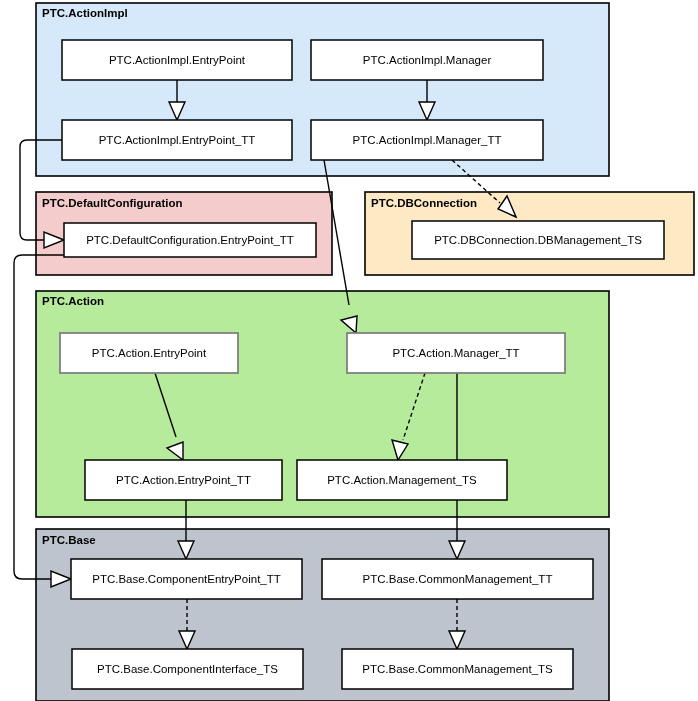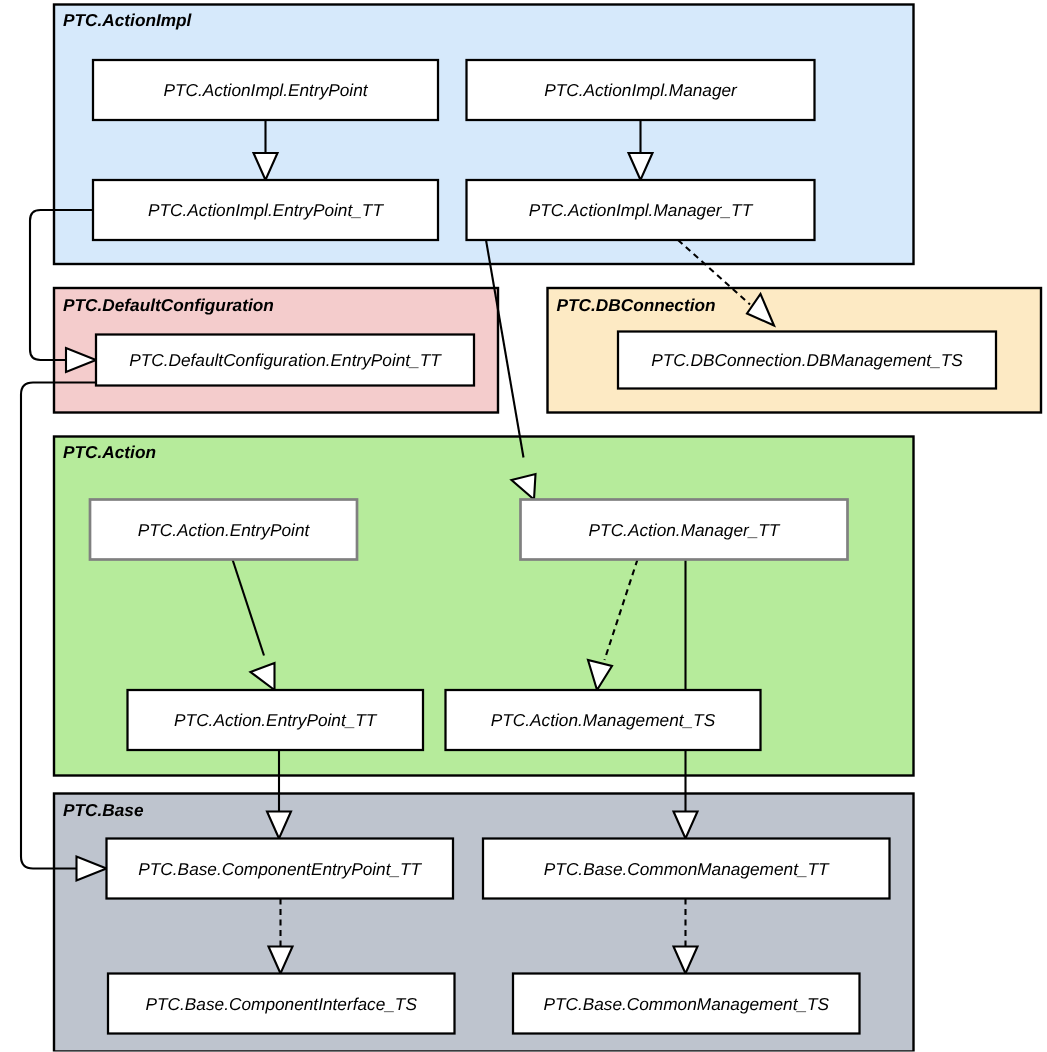--- a/index.html
+++ b/index.html
@@ -11,21 +11,20 @@
   body {
     width: 698px;
     height: 701px;
     font-family: "Liberation Sans", sans-serif;
     overflow: hidden;
   }
   #diagram-root {
     position: relative;
     width: 698px;
     height: 536px;
-    font-style: italic;
   }
   svg#diagram-svg {
     position: absolute;
     top: 0;
     left: 0;
     width: 698px;
     height: 701px;
     display: block;
   }
   .pkg-rect {

